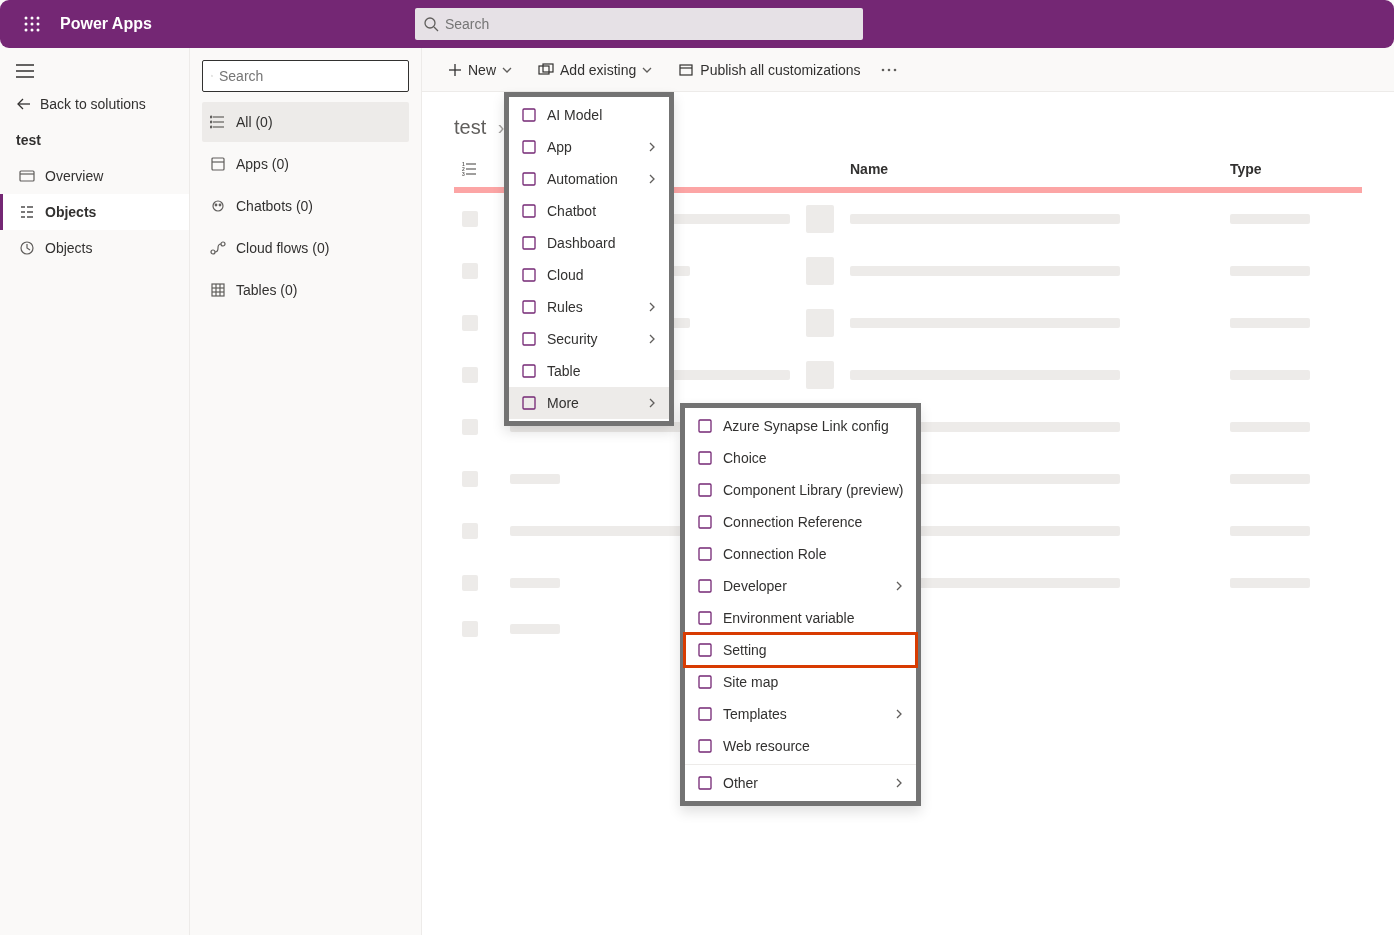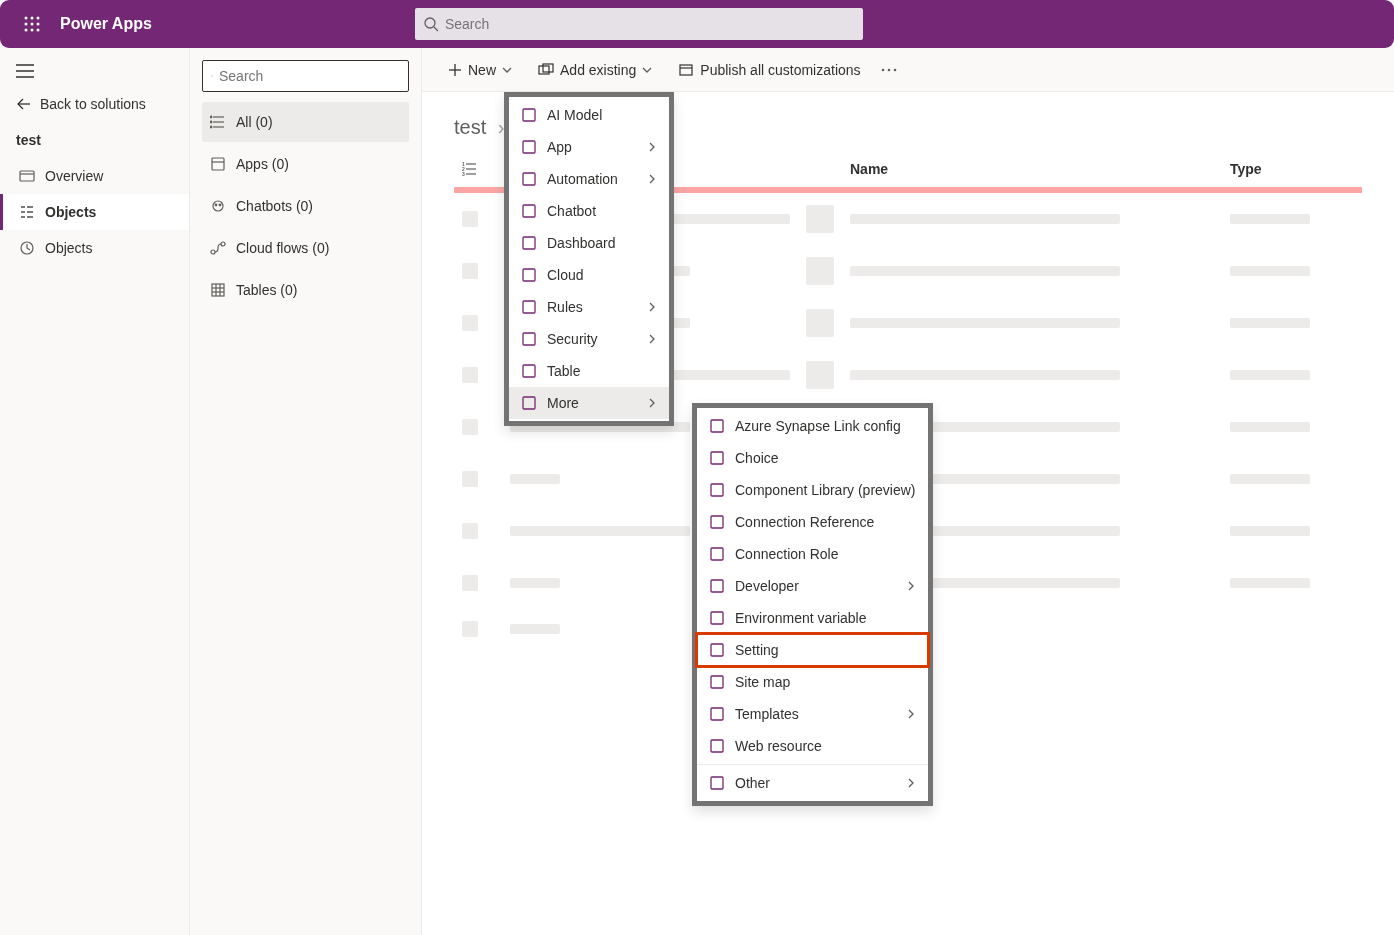--- a/index.html
+++ b/index.html
@@ -102,21 +102,21 @@
   .menu-item {
     display:flex; align-items:center; padding:8px 12px; cursor:pointer;
     justify-content:space-between;
   }
   .menu-item .mi-left { display:flex; align-items:center; }
   .menu-item svg.mi-icon { margin-right:10px; width:16px; height:16px; }
   .menu-item.highlight { background:#edebe9; }
   .menu-sep { height:1px; background:#edebe9; margin:2px 0; }
 
   .menu.menu-primary { top:44px; left:82px; }
-  .menu.menu-secondary { top:355px; left:270px; min-width:212px; }
+  .menu.menu-secondary { top:355px; left:258px; min-width:212px; }
 
   .red-highlight {
     outline: 3px solid #d83b01;
     outline-offset: -1px;
   }
 </style>
 </head>
 <body>
 
 <div class="header">

